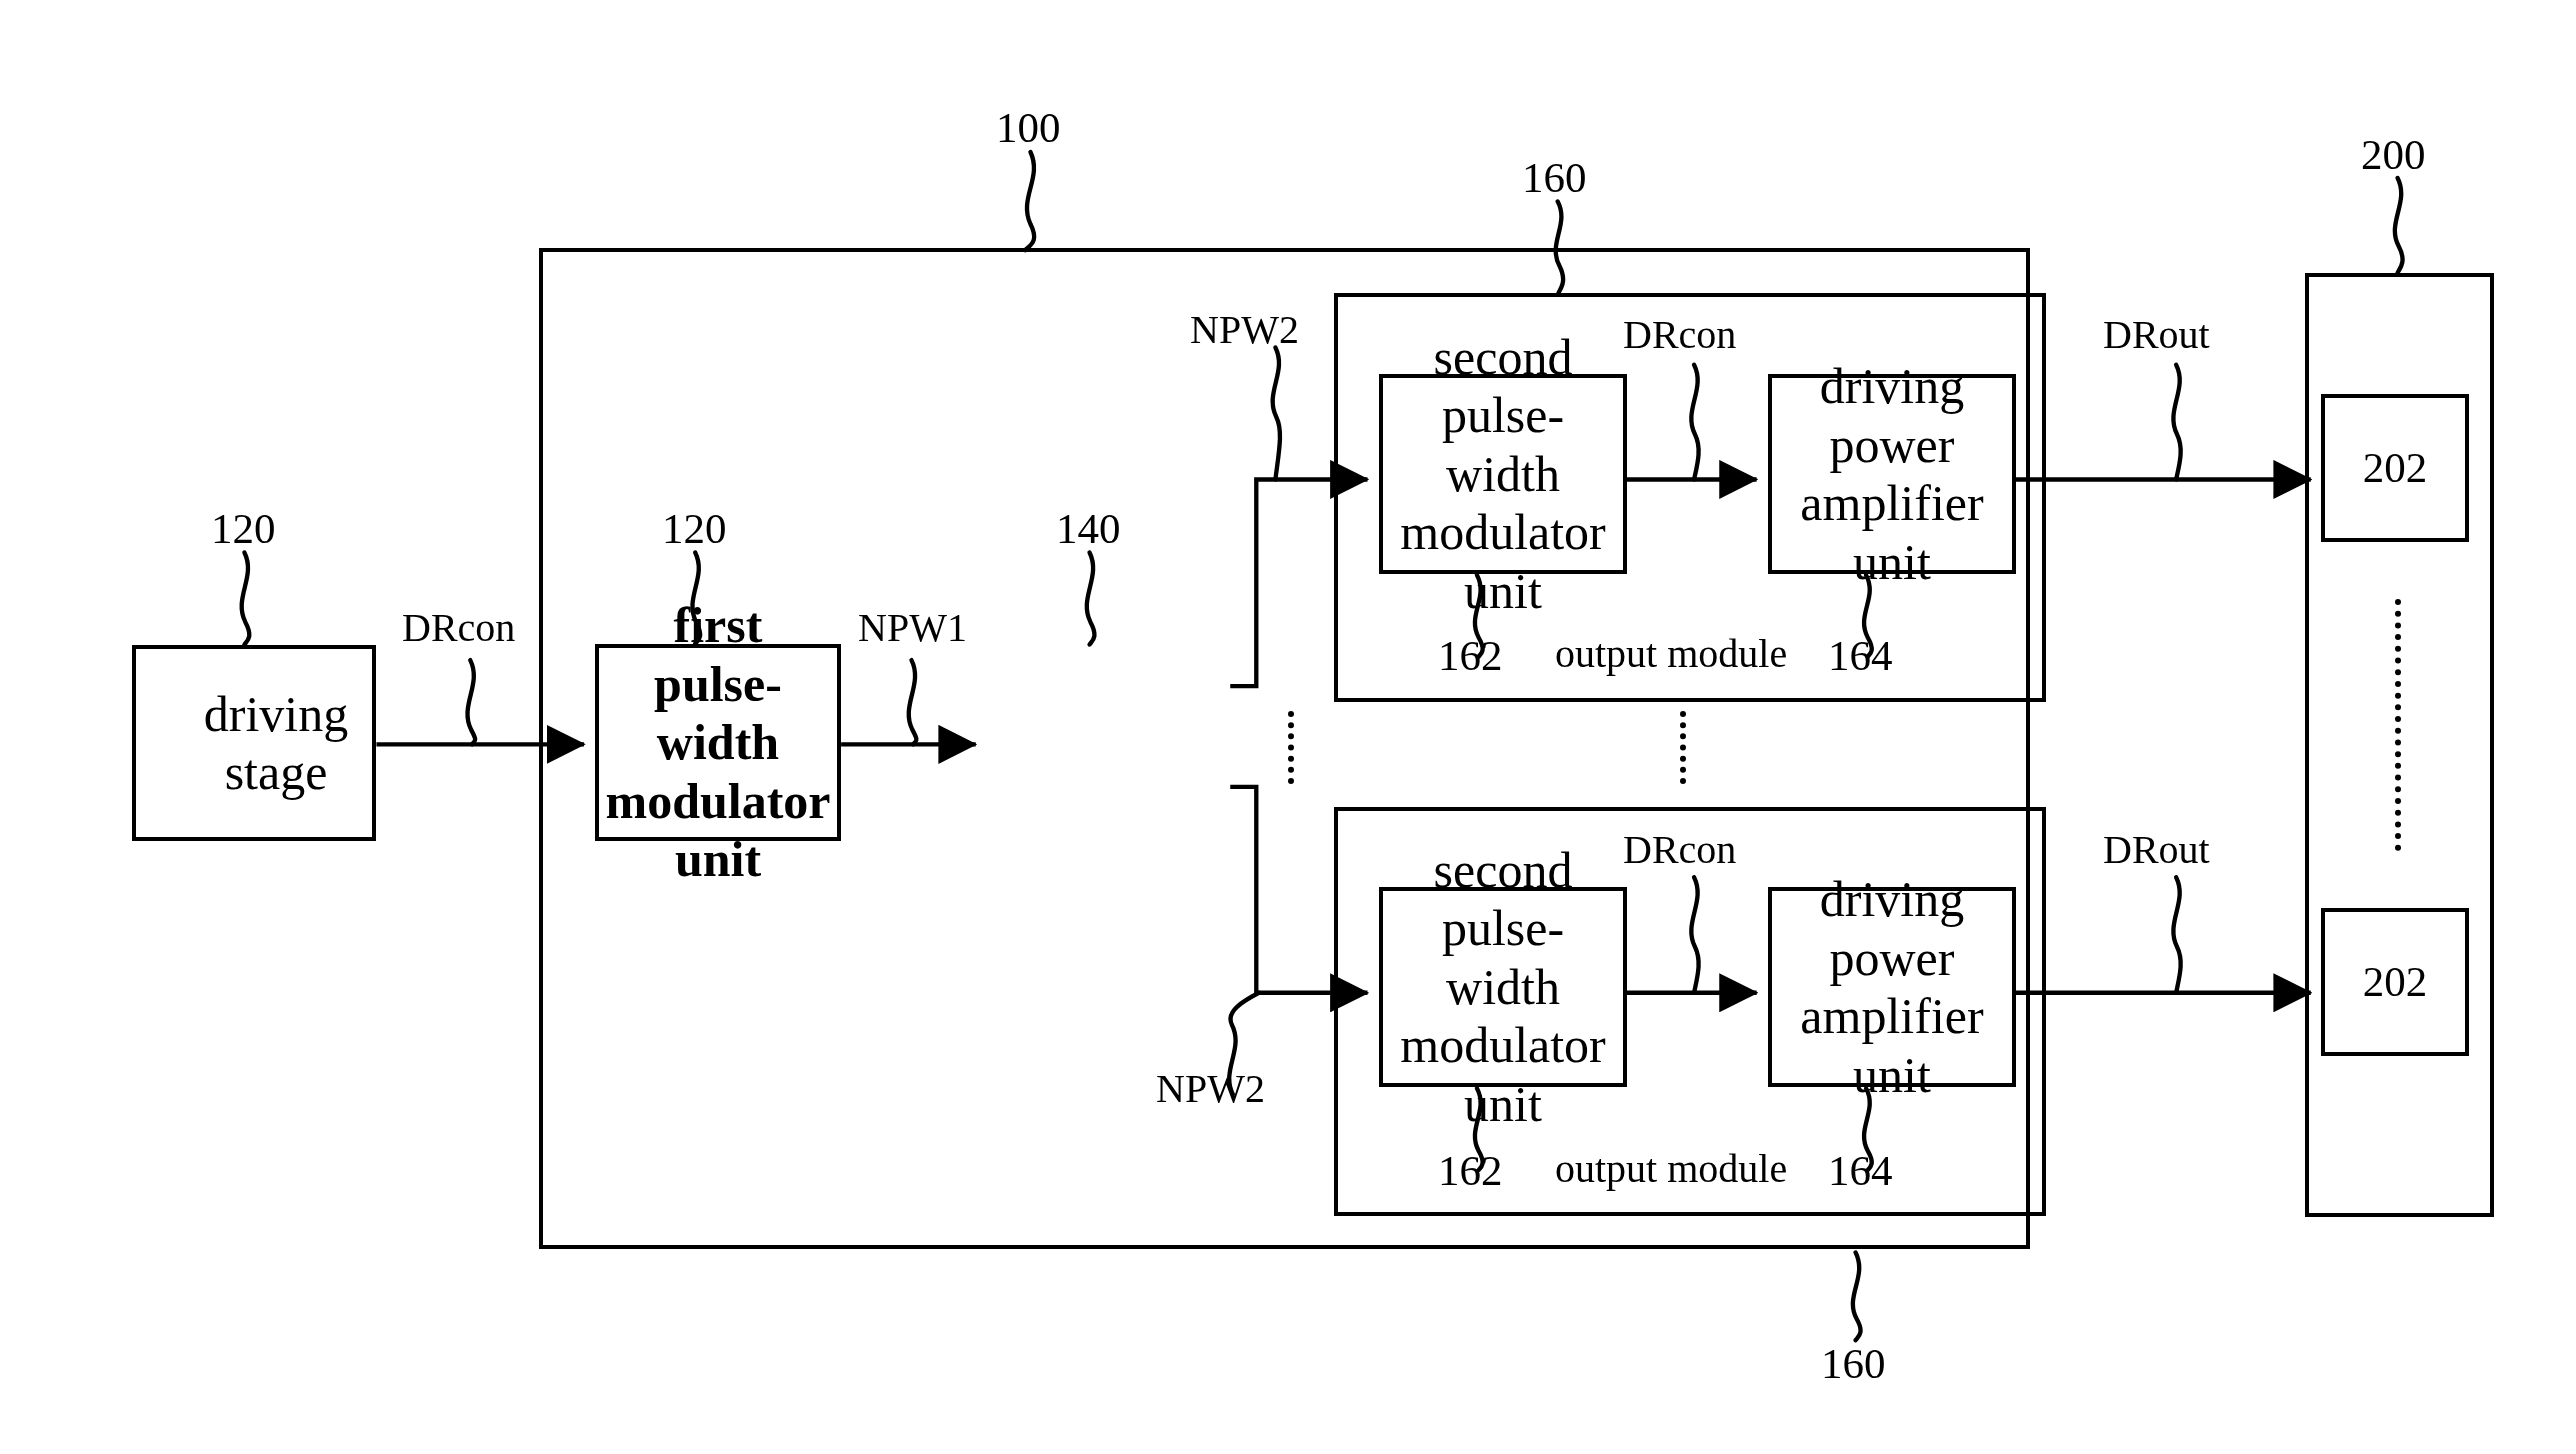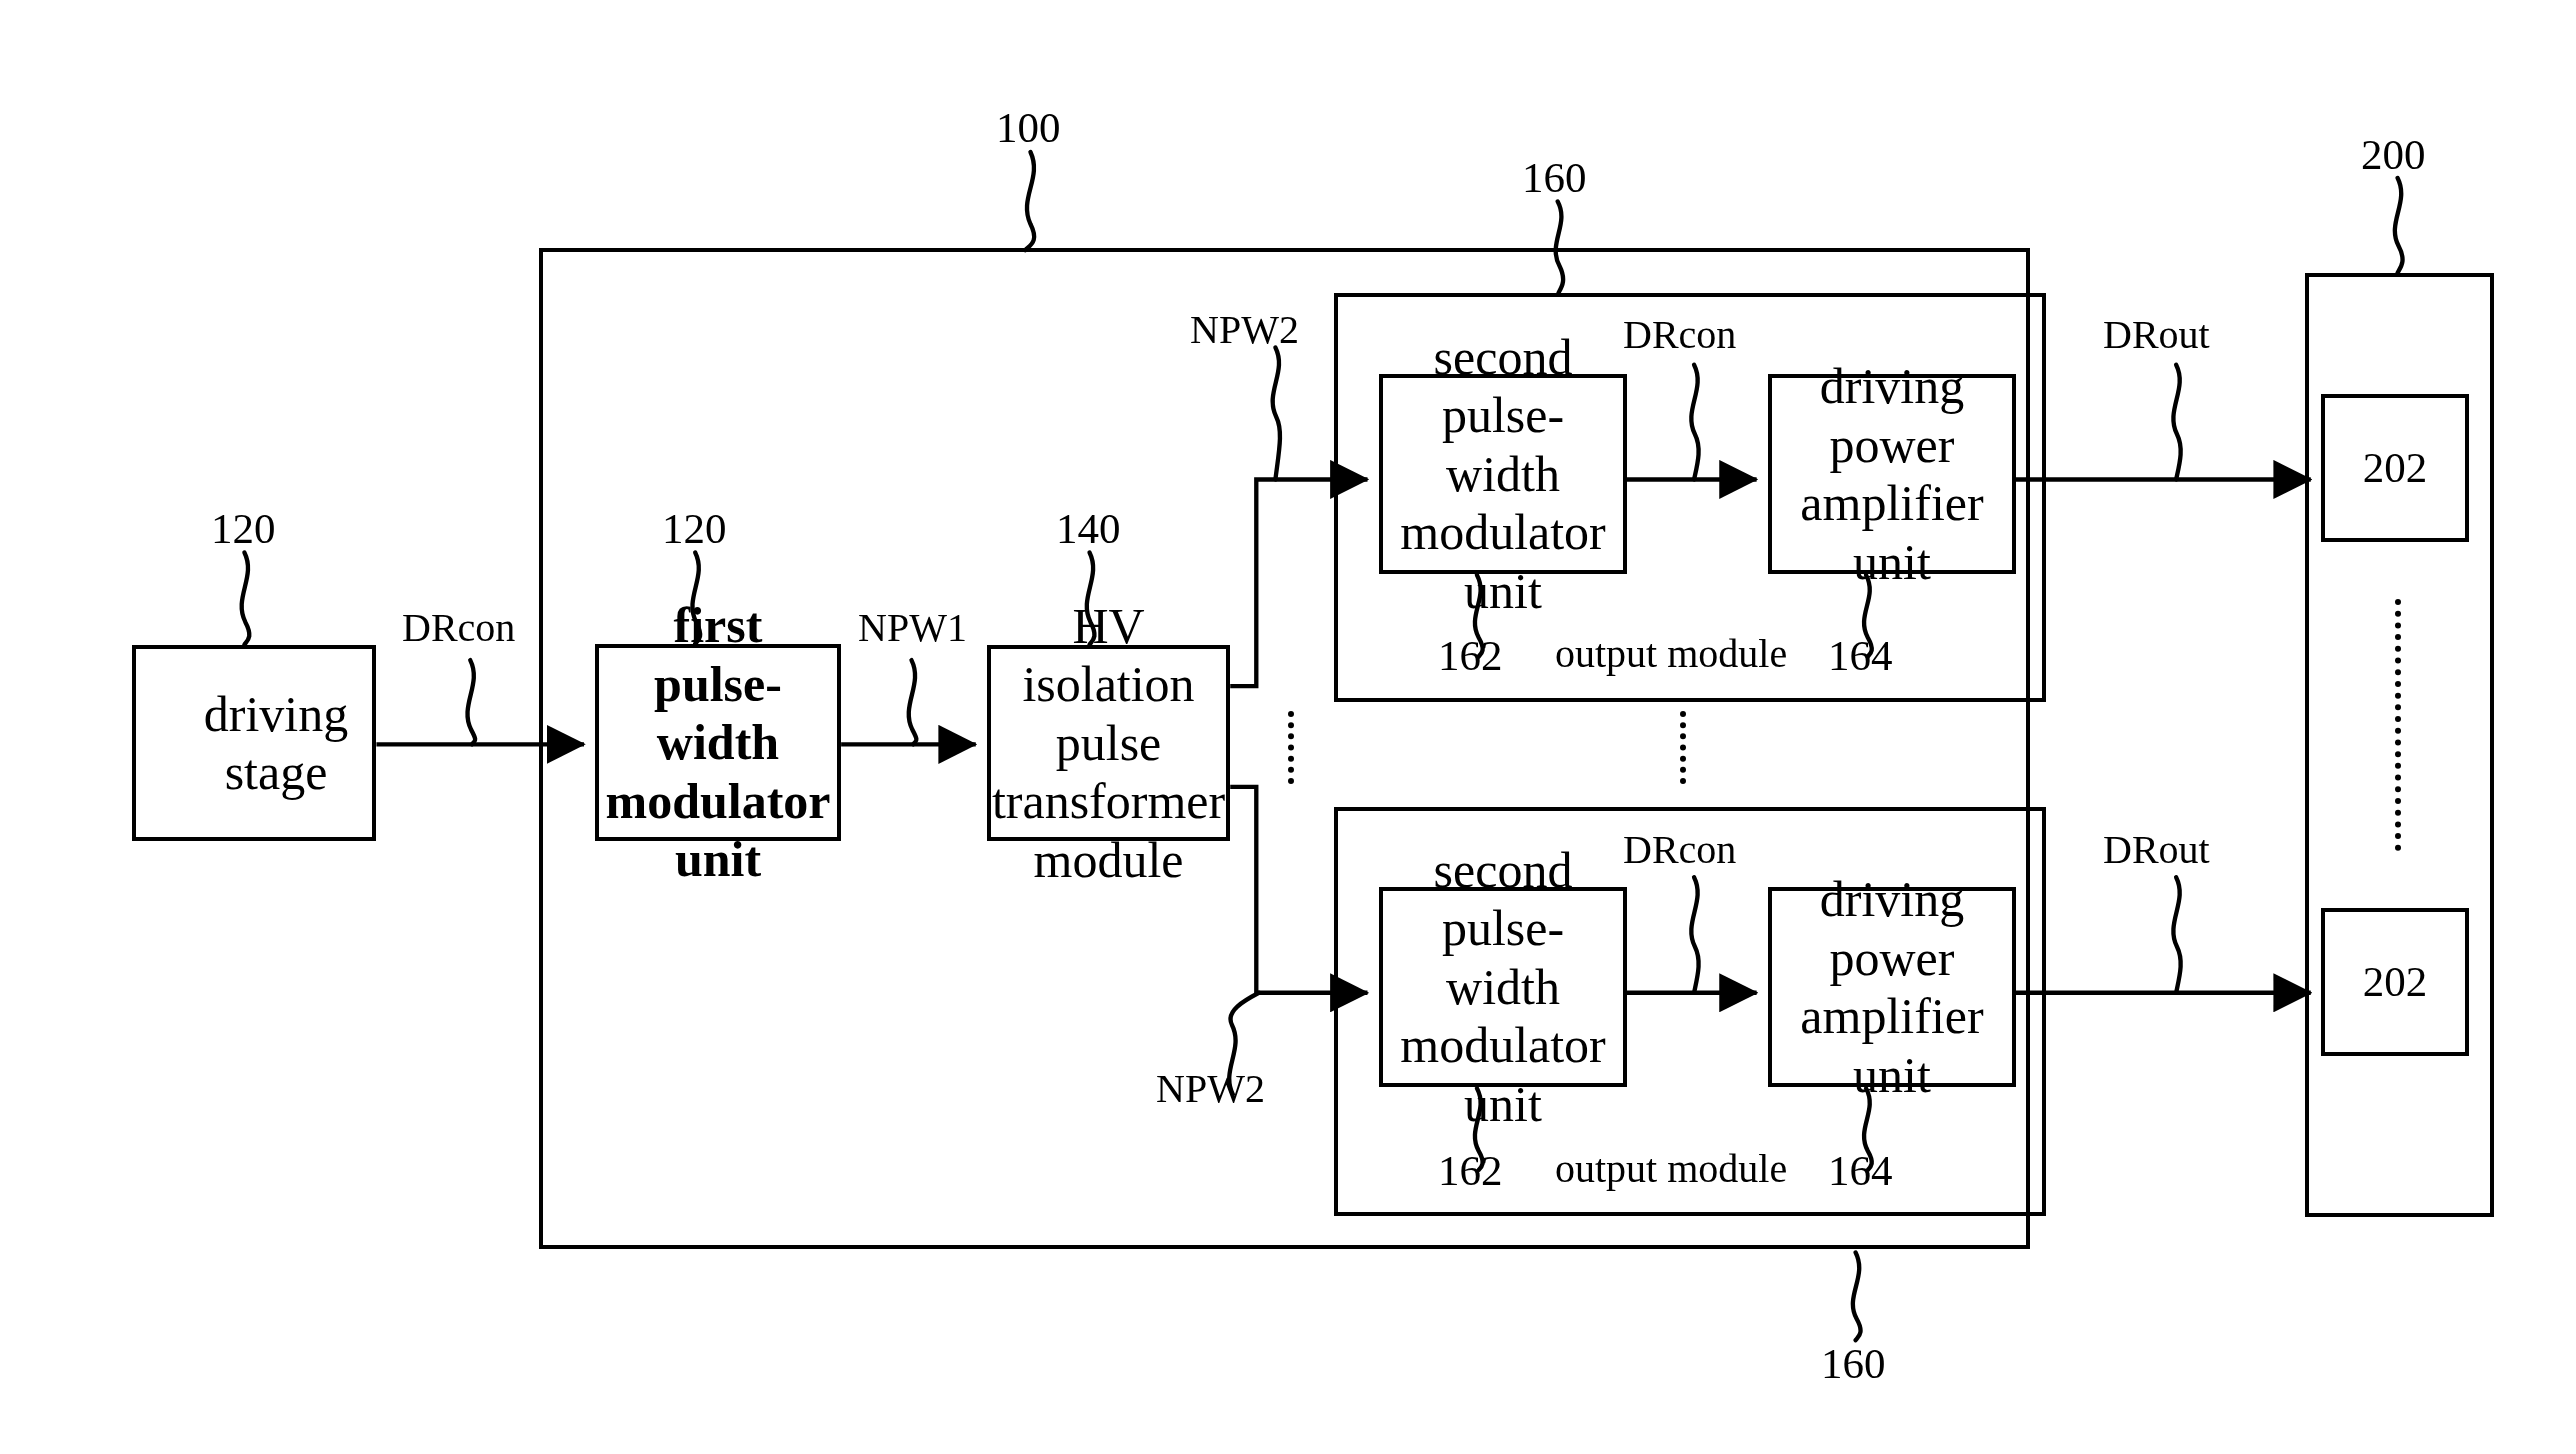--- a/index.html
+++ b/index.html
@@ -123,25 +123,20 @@
   <div class="box" style="left:132px; top:645px; width:244px; height:196px;padding-left:44px;">
     <div class="boxlabel">driving stage</div>
   </div>
 
   <div class="box" style="left:595px; top:644px; width:246px; height:197px;font-weight:bold;">
     <div class="boxlabel">
       <span></span>first<br>pulse-width<br>modulator<br>unit
     </div>
   </div>
 
-  <div class="box" style="left:987px; top:645px; width:243px; height:196px;">
-    <div class="boxlabel">
-      HV isolation<br>pulse<br>transformer<br>module
-    </div>
-  </div>
 
   <div class="box" style="left:1334px; top:293px; width:712px; height:409px;"></div>
 
   <div class="box" style="left:1379px; top:374px; width:248px; height:200px;">
     <div class="boxlabel">
       second<br>pulse-width<br>modulator<br>unit
     </div>
   </div>
 
   <div class="box" style="left:1768px; top:374px; width:248px; height:200px;">

